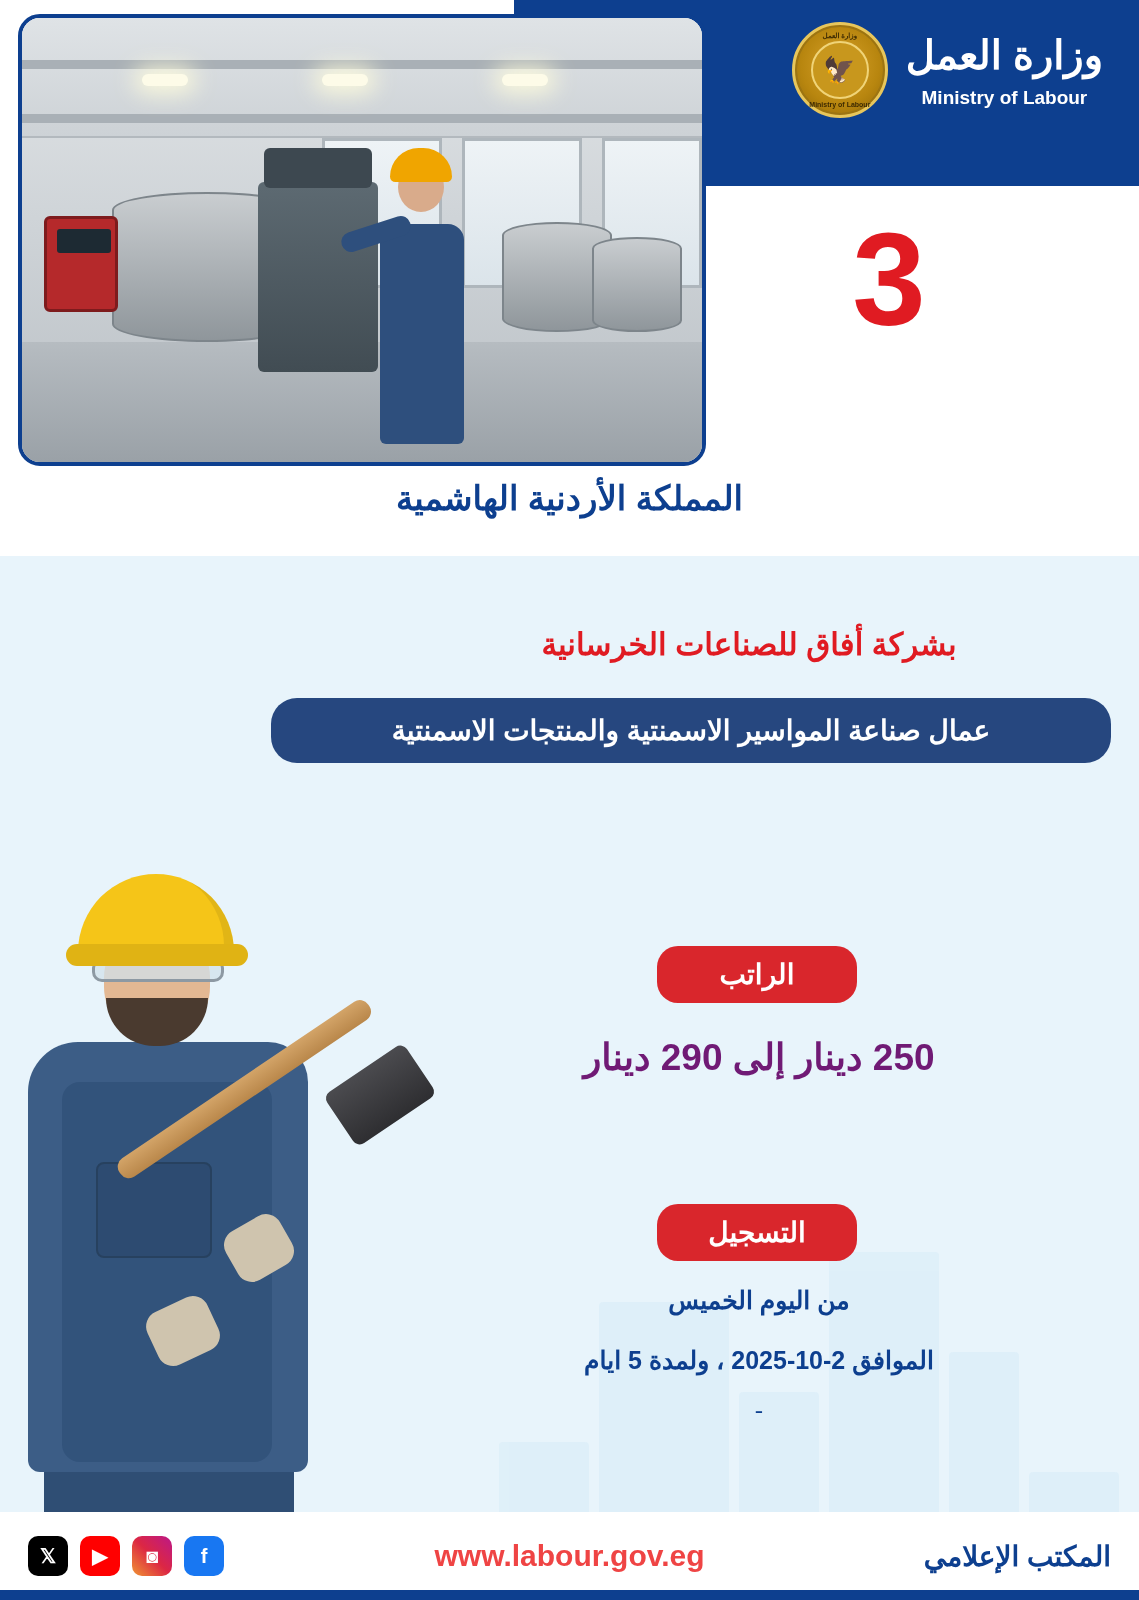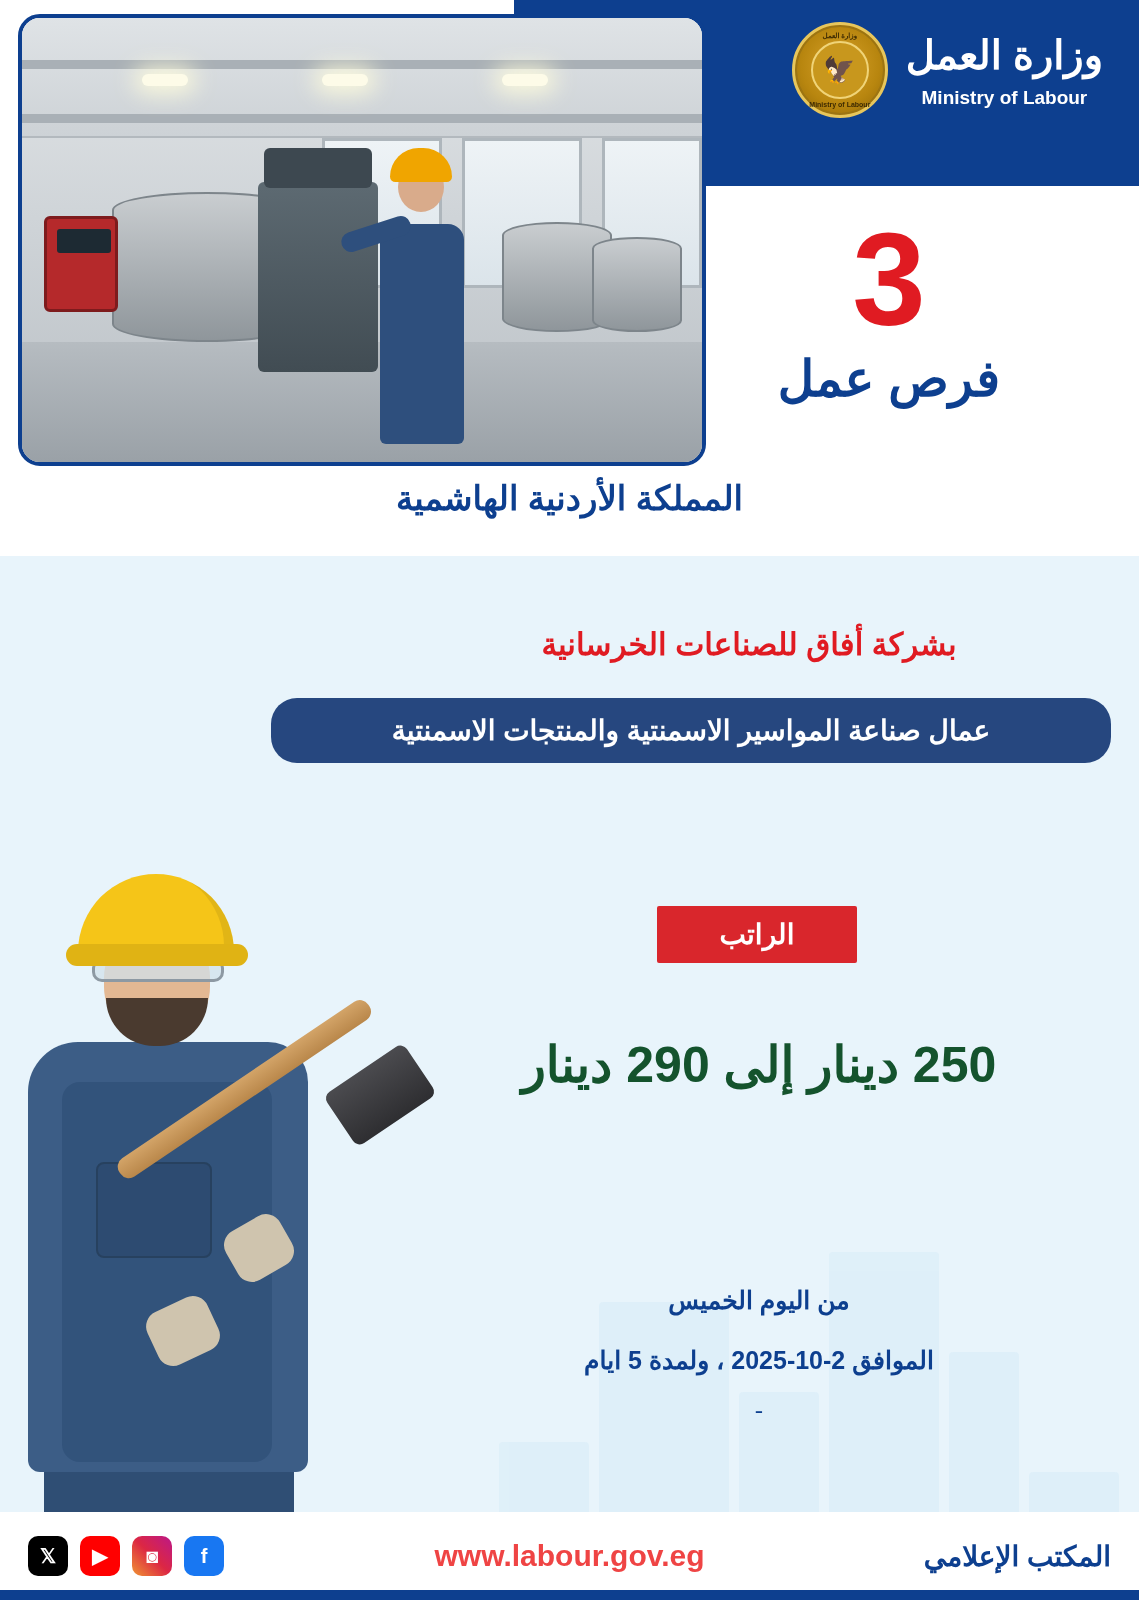--- a/index.html
+++ b/index.html
@@ -160,31 +160,32 @@
     position: absolute; top: 142px; right: 28px; width: 840px;
     background: #26477f; color: #ffffff;
     border-radius: 26px;
     padding: 16px 20px;
     text-align: center;
     font-size: 28px; font-weight: bold;
   }
   .red-badge {
     position: absolute;
     background: #d9262c; color: #ffffff;
-    border-radius: 2px;
+    border-radius: 21px;
     font-size: 28px; font-weight: bold;
     text-align: center;
     padding: 12px 0;
+    margin-top: 40px;
   }
   .badge-salary { top: 350px; right: 282px; width: 200px; }
   .badge-register { top: 608px; right: 282px; width: 200px; }
   .salary-value {
     position: absolute; top: 480px; right: 120px; width: 520px;
     text-align: center;
-    font-size: 50px; font-weight: bold; color: #14532d;
+    font-size: 37px; font-weight: bold; color: #701a75;
   }
   .reg-line1 {
     position: absolute; top: 730px; right: 120px; width: 520px;
     text-align: center; font-size: 25px; font-weight: bold; color: #0d3f8f;
   }
   .reg-line2 {
     position: absolute; top: 790px; right: 90px; width: 580px;
     text-align: center; font-size: 25px; font-weight: bold; color: #0d3f8f;
   }
   .reg-dash {
@@ -300,21 +301,20 @@
       <div class="worker-main">
         <div class="wm-body"></div>
         <div class="wm-head"></div>
         <div class="wm-helmet"></div>
         <div class="wm-arm"></div>
       </div>
     </div>
 
     <div class="count-block">
       <div class="count-number">3</div>
-      <div class="count-label">فرص عمل</div>
     </div>
 
     <div class="country-title">المملكة الأردنية الهاشمية</div>
   </div>
 
   <div class="body-section">
 
     <div class="skyline">
       <div class="sk" style="right:20px;width:90px;height:300px;"></div>
       <div class="sk" style="right:120px;width:70px;height:420px;"></div>
@@ -341,20 +341,21 @@
       <div class="bw-hand2"></div>
     </div>
 
     <div class="company-line">بشركة أفاق للصناعات الخرسانية</div>
 
     <div class="job-pill">عمال صناعة المواسير الاسمنتية والمنتجات الاسمنتية</div>
 
     <div class="red-badge badge-salary">الراتب</div>
     <div class="salary-value">250 دينار إلى 290 دينار</div>
 
+    <div class="red-badge badge-register">التسجيل</div>
     <div class="reg-line1">من اليوم الخميس</div>
     <div class="reg-line2">الموافق 2-10-2025 ، ولمدة 5 ايام</div>
     <div class="reg-dash">ـ</div>
   </div>
 
   <div class="footer">
     <div class="footer-office">المكتب الإعلامي</div>
     <div class="footer-site">www.labour.gov.eg</div>
     <div class="socials">
       <div class="soc soc-fb">f</div>

